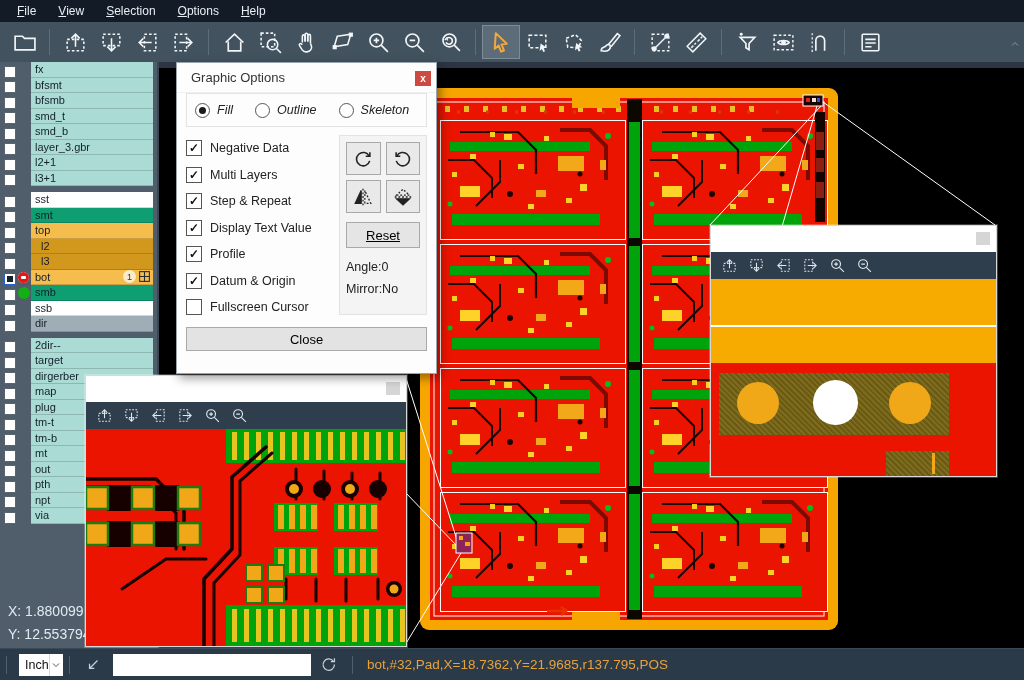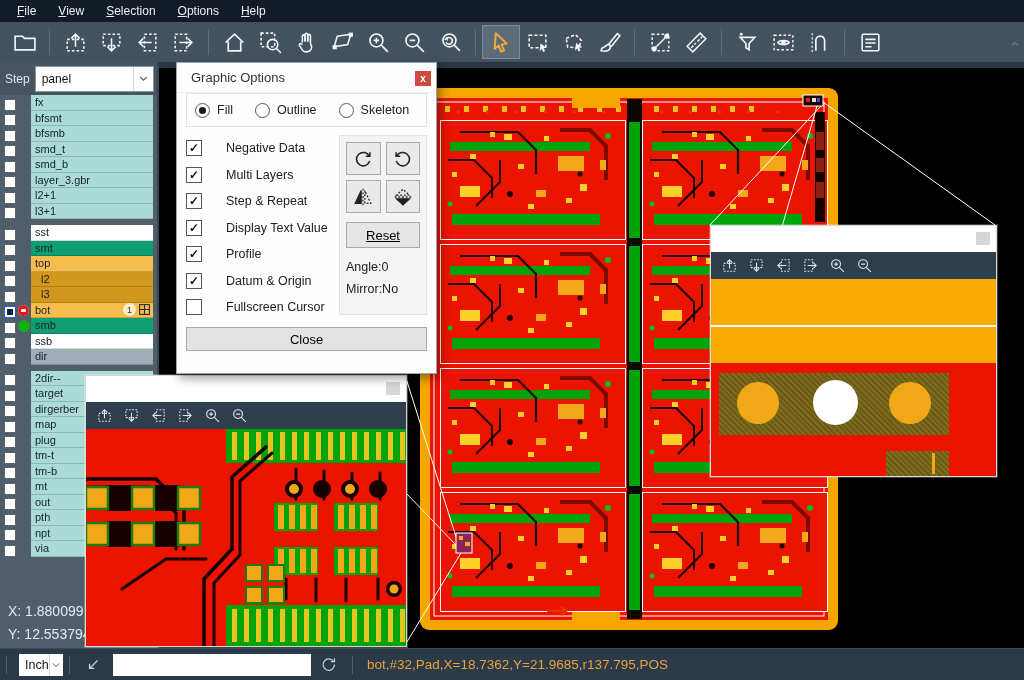--- a/index.html
+++ b/index.html
@@ -73,27 +73,27 @@
   .pcircle{position:absolute;border-radius:50%;}
   .oline{position:absolute;width:3px;background:#f2a818;}
   
   .dialog{position:absolute;left:176px;top:62px;width:259px;height:310px;background:#fdfdfd;
           border:1px solid #98a5af;box-shadow:3px 4px 10px rgba(0,0,0,.4);z-index:30;color:#222;}
   .dtitle{height:29px;line-height:29px;padding-left:14px;font-size:13px;color:#333;border-bottom:1px solid #f0f0f0;}
   .dclose{position:absolute;top:8px;right:5px;width:16px;height:15px;background:#cb4a41;color:#fff;
           font-size:10px;font-weight:bold;display:flex;align-items:center;justify-content:center;}
   .dwidth{margin:9px 10px 6px;font-size:12.5px;}
   .dradiog{margin:0 9px;border:1px solid #e3e3e3;height:32px;display:flex;align-items:center;padding:0 8px;}
-  .radio{display:flex;align-items:center;gap:7px;font-size:12.5px;margin-right:22px;}
+  .radio{display:flex;align-items:center;gap:7px;font-size:12.5px;margin-right:22px;font-style:italic;}
   .radio:last-child{margin-right:0;}
   .rdot{width:13px;height:13px;border:1px solid #555;border-radius:50%;background:#fff;position:relative;flex:none;}
   .rdot.on::after{content:"";position:absolute;inset:3px;border-radius:50%;background:#1a1a1a;}
   .dbody{display:flex;margin:8px 9px 0;}
   .dchecks{flex:1;display:flex;flex-direction:column;gap:10.5px;padding-top:5px;}
-  .dcheck{display:flex;align-items:center;gap:24px;font-size:12.5px;}
+  .dcheck{display:flex;align-items:center;gap:8px;font-size:12.5px;}
   .cbx{width:14px;height:14px;border:1px solid #555;background:#fff;display:flex;align-items:center;
        justify-content:center;flex:none;color:#111;}
   .cbx.on::after{content:"\2713";font-size:12px;font-weight:bold;}
   .dpanel{width:88px;border:1px solid #e3e3e3;background:#f4f4f4;padding:6px;box-sizing:border-box;flex:none;}
   .brow{display:flex;gap:5px;margin-bottom:5px;}
   .ibtn{width:35px;height:33px;background:#e9e9e9;border:1px solid #a9a9a9;display:flex;align-items:center;
         justify-content:center;color:#222;box-sizing:border-box;}
   .ibtn svg{width:22px;height:22px;}
   .reset{width:100%;height:26px;background:#e5e5e5;border:1px solid #a9a9a9;font-size:13px;margin:4px 0 9px;
          font-family:"Liberation Sans",sans-serif;text-decoration:underline;}
@@ -523,31 +523,20 @@
       </g>
       <g>
         <rect x="299" y="471" width="16" height="20" fill="#8c2458" stroke="#ffffff"></rect>
         <rect x="302" y="474" width="4" height="4" fill="#f2a818"></rect>
         <rect x="308" y="480" width="5" height="4" fill="#f2a818"></rect>
       </g>
     </svg>
   </div>
 
   <div class="sidebar">
-    <div class="stepbar">
-      <span>Step</span>
-      <span class="combo">
-        <span class="cv">panel</span>
-        <span class="cc">
-            <svg>
-              <use href="#i-chev"></use>
-            </svg>
-          </span>
-      </span>
-    </div>
 
     <div class="lrow">
         <span class="cb"></span>
         <span class="dotc"></span>
         <span class="nm teal">fx</span>
       </div>
     <div class="lrow">
         <span class="cb"></span>
         <span class="dotc"></span>
         <span class="nm teal">bfsmt</span>

